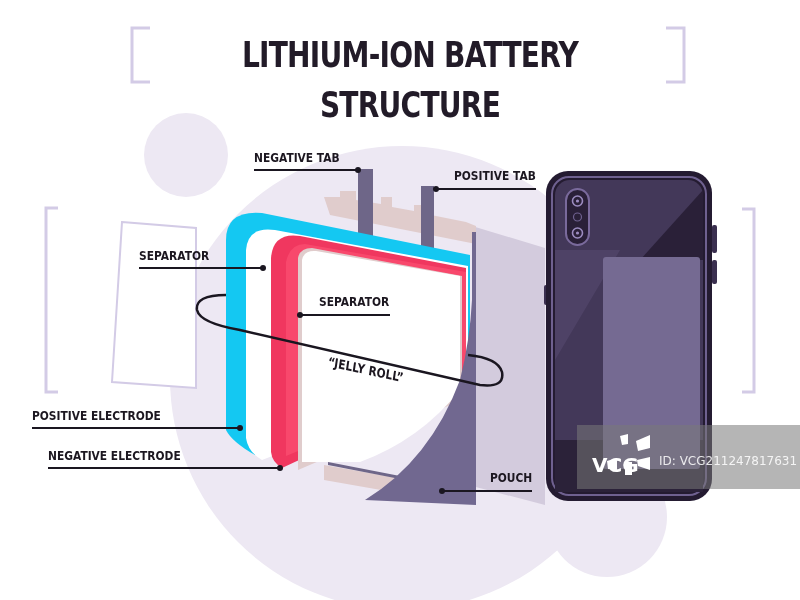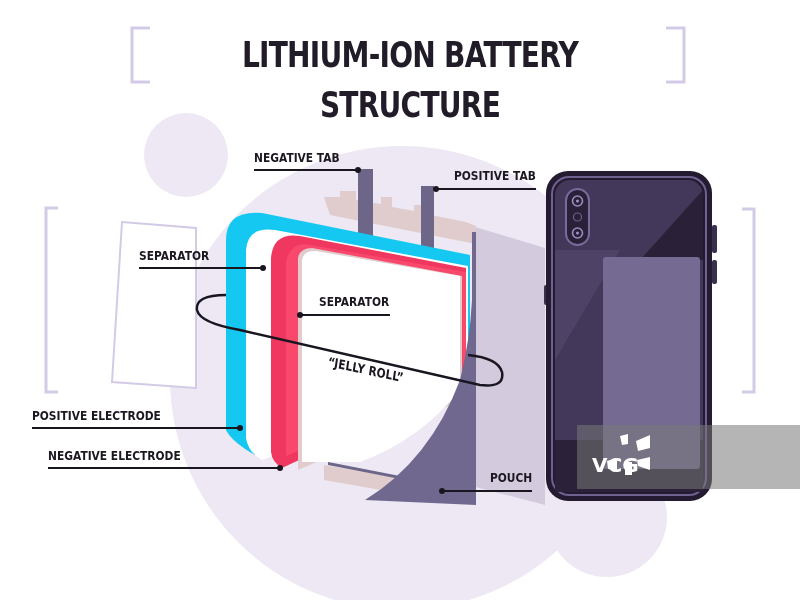--- a/index.html
+++ b/index.html
@@ -121,13 +121,14 @@
   <div class="lbl" style="left:254px;top:150px;">NEGATIVE TAB</div>
   <div class="lbl" style="left:454px;top:168px;">POSITIVE TAB</div>
   <div class="lbl" style="left:139px;top:248px;">SEPARATOR</div>
   <div class="lbl" style="left:319px;top:294px;">SEPARATOR</div>
   <div class="lbl" style="left:328px;top:354px;transform:scaleX(0.82) rotate(10deg);">“JELLY ROLL”</div>
   <div class="lbl" style="left:32px;top:408px;">POSITIVE ELECTRODE</div>
   <div class="lbl" style="left:48px;top:448px;">NEGATIVE ELECTRODE</div>
   <div class="lbl" style="left:490px;top:470px;">POUCH</div>
 
   <div class="wm-logo">VCG</div>
+  <div class="wm-text">ID: VCG211247817631</div>
 </div>
 
 </body></html>

